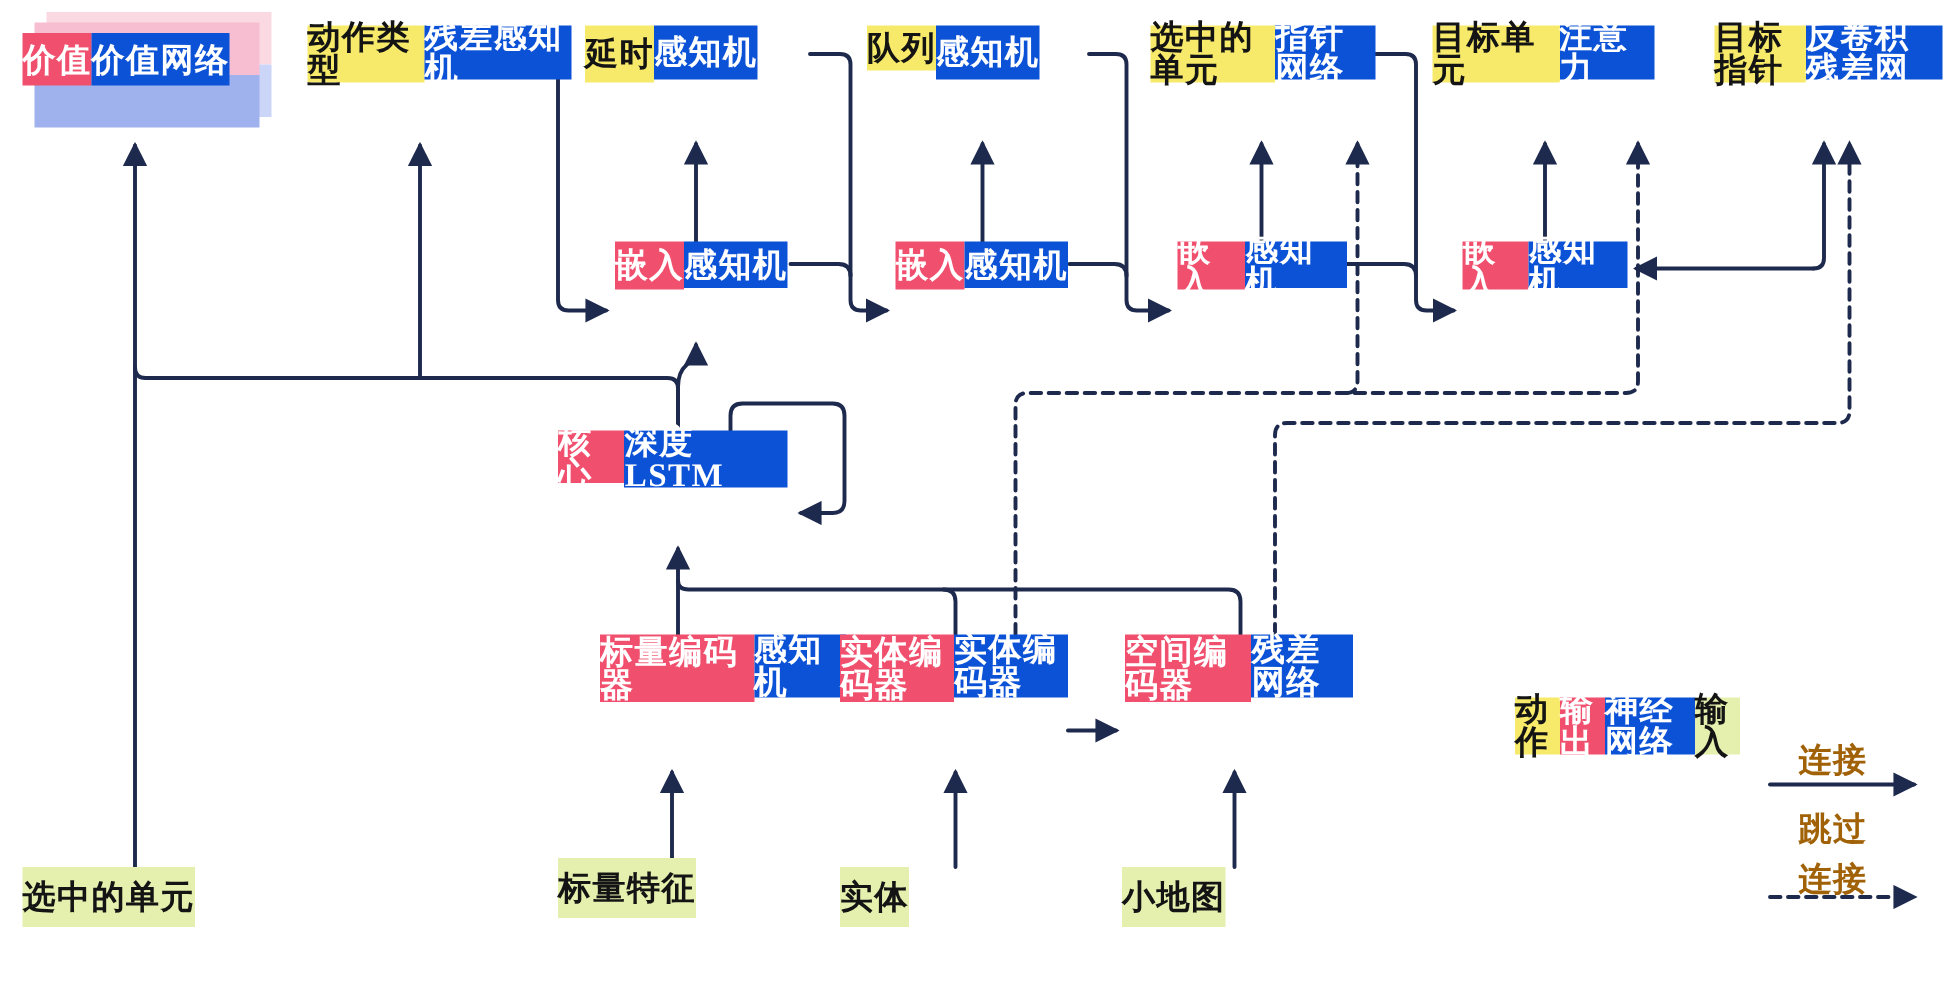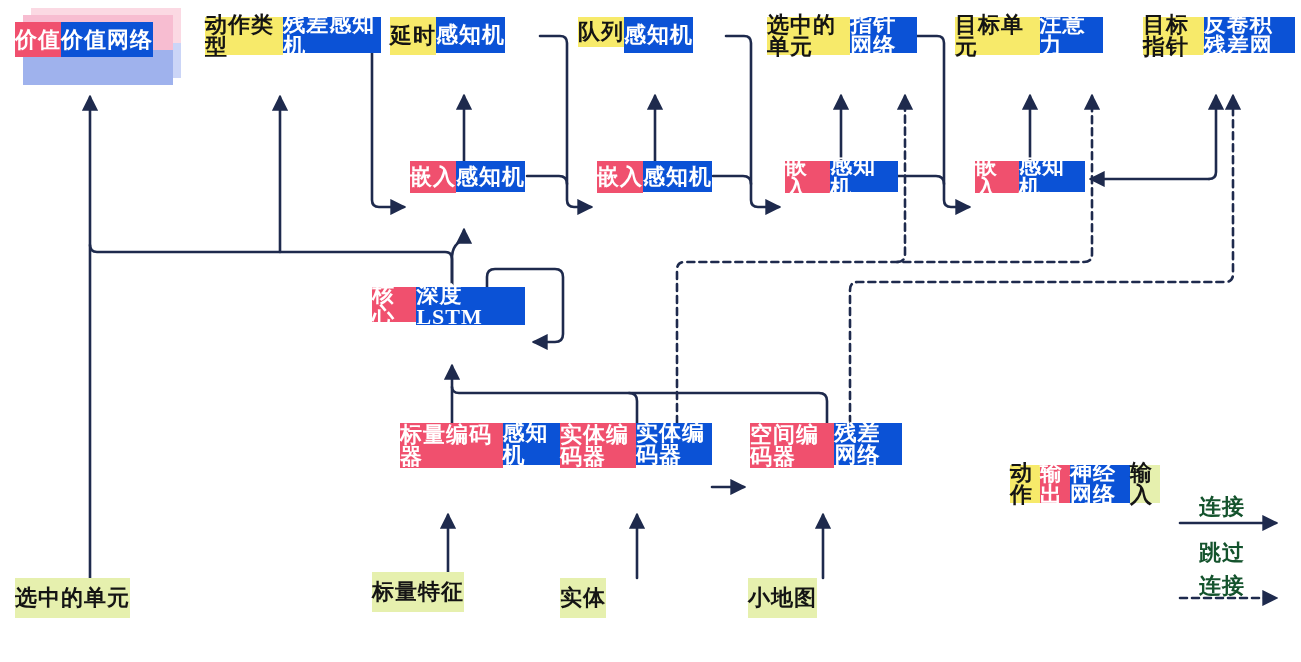--- a/index.html
+++ b/index.html
@@ -13,21 +13,21 @@
        font-weight:bold;font-size:22px;letter-spacing:1px;line-height:1;}
   .c-action{background:#F7EA6A;color:#141414;}
   .c-output{background:#F0506E;color:#ffffff;}
   .c-network{background:#0B52D6;color:#ffffff;}
   .c-input{background:#E6F0AE;color:#141414;}
   .shadow{position:absolute;z-index:1;display:flex;flex-direction:column;}
   .shadow .half{flex:1;}
   .sh1-top{background:#F7BDD1;} .sh1-bot{background:#9FB2ED;}
   .sh2-top{background:#FBD9E3;} .sh2-bot{background:#CBD5F7;}
   .lg-label{position:absolute;z-index:3;width:100px;text-align:center;
-            font-weight:bold;font-size:22px;color:#14532d;letter-spacing:1px;}
+            font-weight:bold;font-size:22px;color:#a16207;letter-spacing:1px;}
 </style>
 </head>
 <body>
 
 <div id="stage">
 
   <div class="shadow" style="left:31px;top:8px;width:150px;height:70px;">
     <div class="half sh2-top"></div>
     <div class="half sh2-bot"></div>
   </div>

